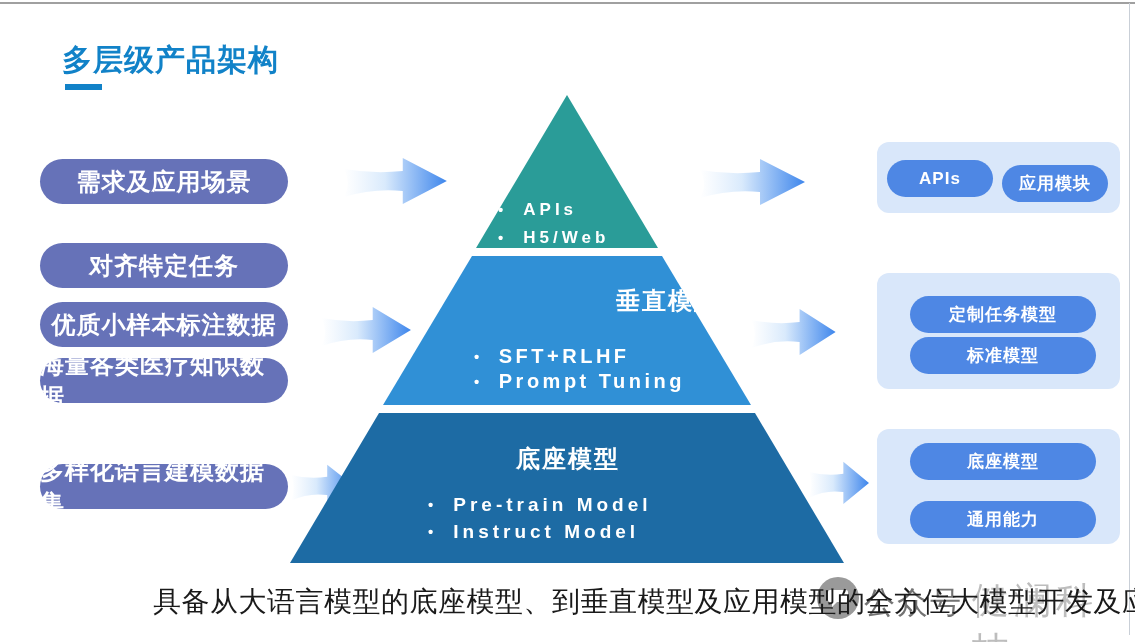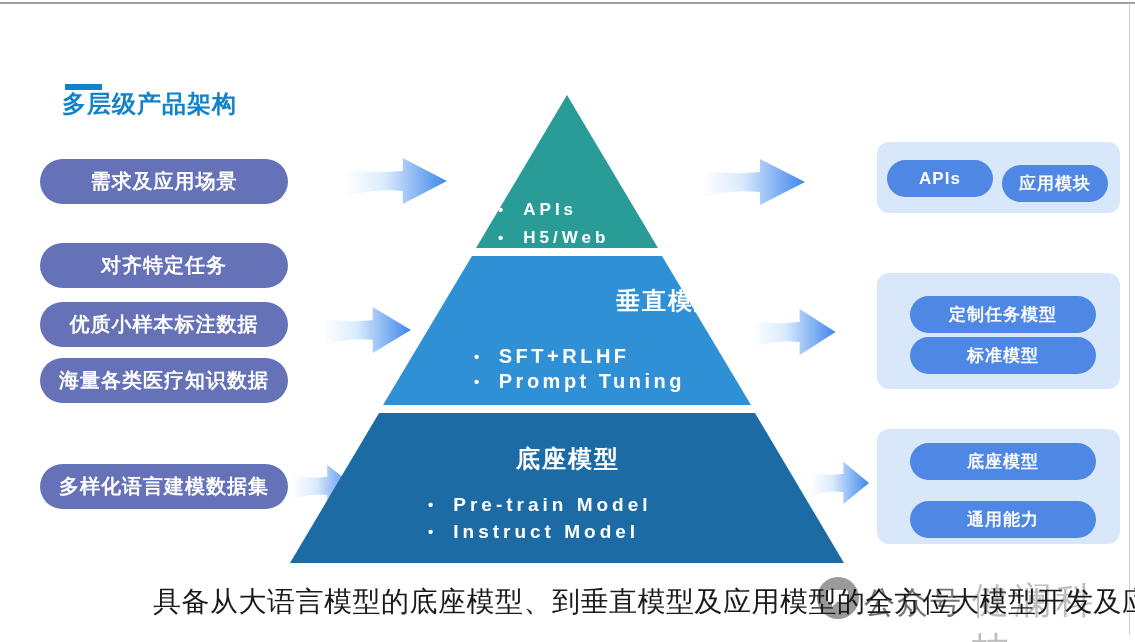--- a/index.html
+++ b/index.html
@@ -8,27 +8,27 @@
     position:relative; width:1135px; height:642px; background:#ffffff;
     font-family:"Liberation Sans", sans-serif; overflow:hidden;
   }
   .abs { position:absolute; }
 
   
   .top-border { left:0; top:2px; width:1135px; height:2px; background:#a0a0a0; }
   .right-border { left:1129px; top:3px; width:1px; height:632px; background:#c9cfd7; }
 
   
-  .page-title { left:62px; top:40px; font-size:24px; font-weight:bold; color:#1182c8; letter-spacing:1px;margin-top:48px; }
+  .page-title { left:62px; top:40px; font-size:30px; font-weight:bold; color:#1182c8; letter-spacing:1px; }
   .title-underline { left:65px; top:84px; width:37px; height:6px; background:#1182c8; }
 
   
   .lpill {
     left:40px; width:248px; height:45px; border-radius:23px; background:#6672b8;
-    color:#fff; font-size:20px; font-weight:bold; letter-spacing:1px;
+    color:#fff; font-size:24px; font-weight:bold; letter-spacing:1px;
     display:flex; align-items:center; justify-content:center;
   }
 
   
   .diagram-layer { left:0; top:0; width:1135px; height:642px; z-index:1; pointer-events:none; }
 
   
   .pyr-text { z-index:2; color:#ffffff; font-weight:bold; }
   .bullet-line { display:flex; align-items:center; }
   .bullet-line::before { content:"•"; margin-right:16px; font-size:15px; }

